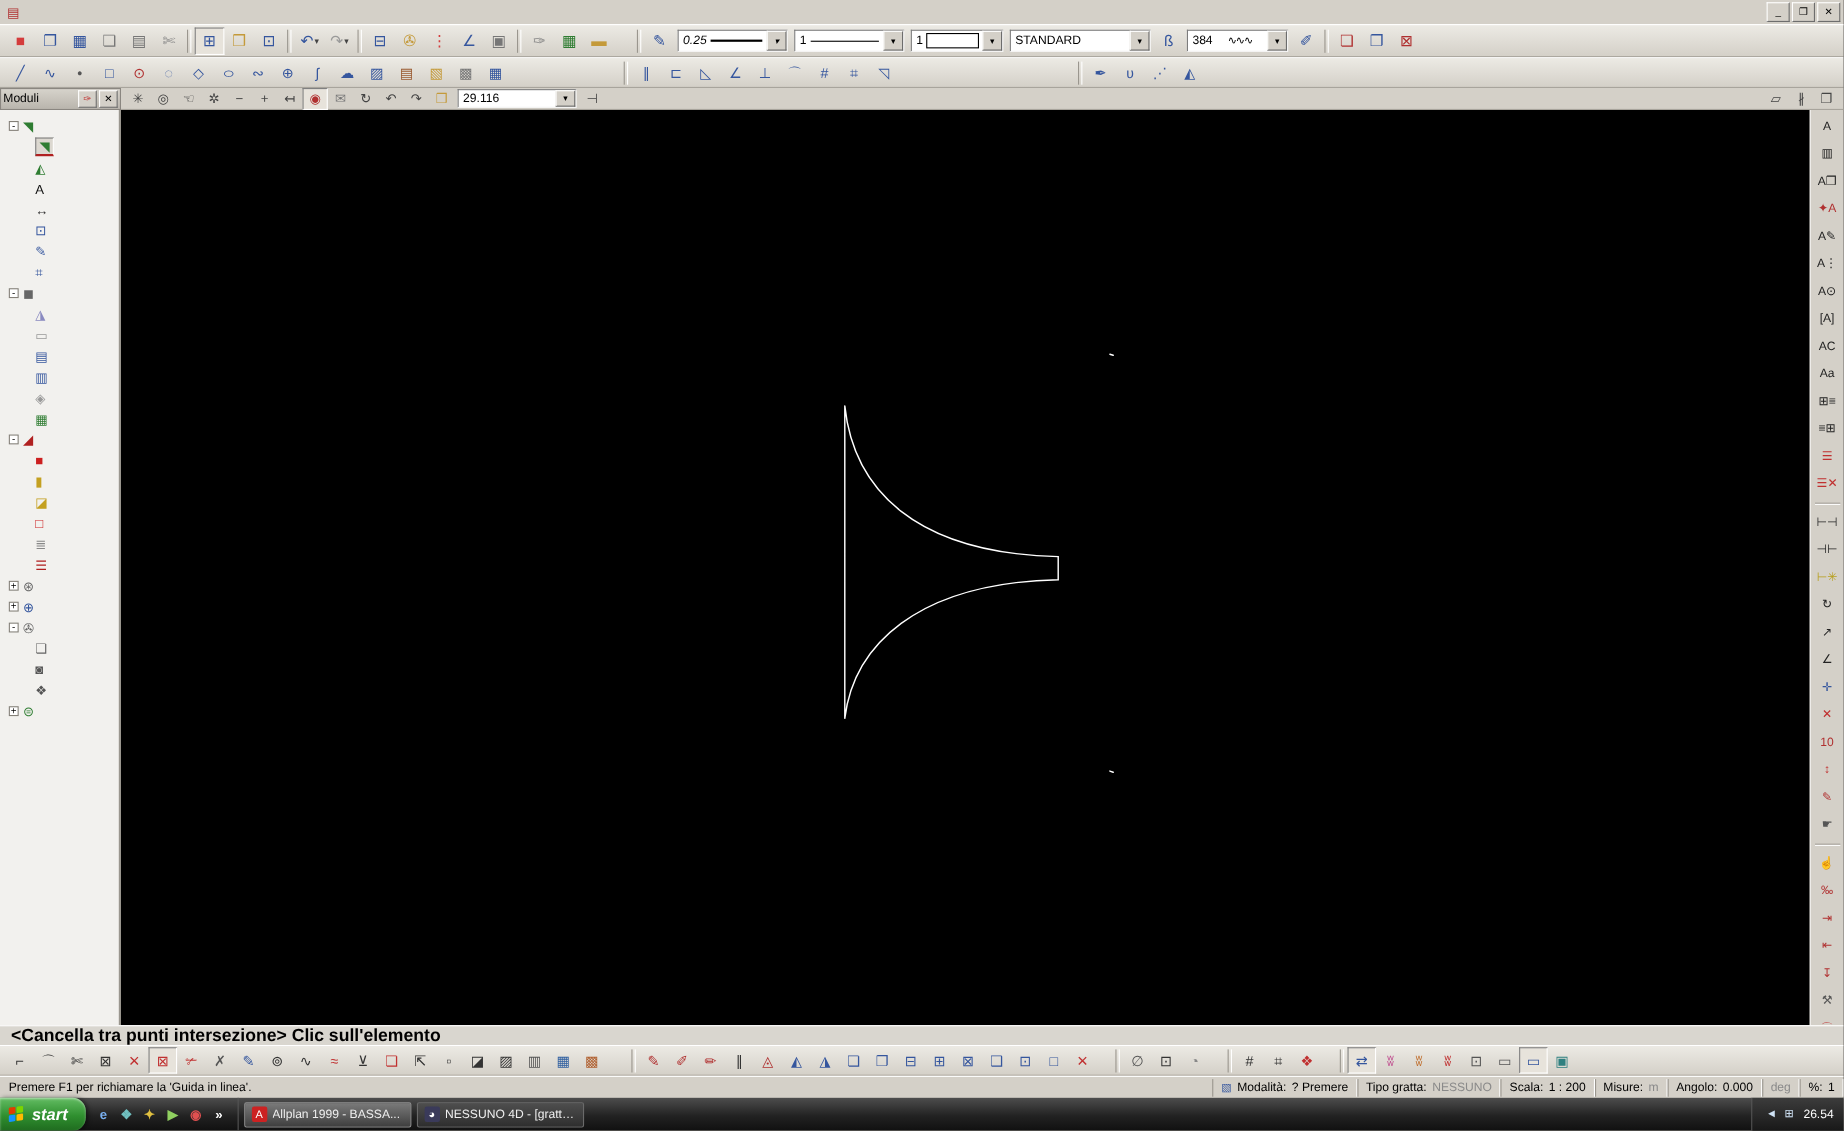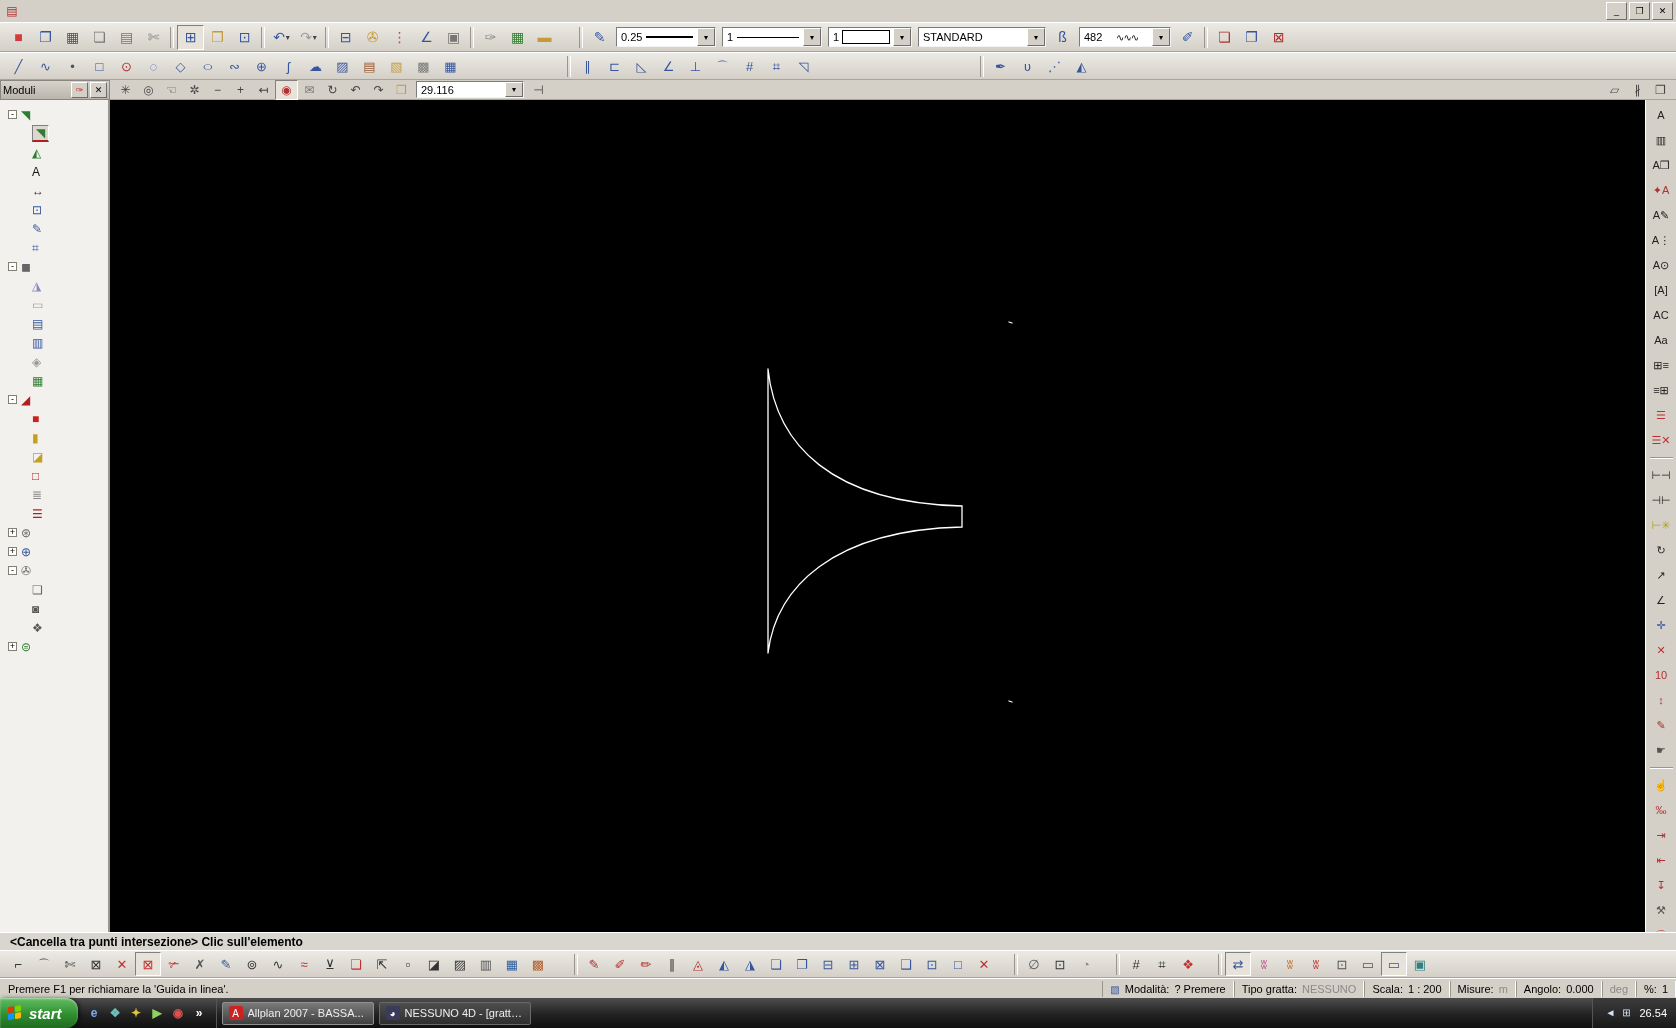--- a/index.html
+++ b/index.html
@@ -76,21 +76,21 @@
   #canvas svg{position:absolute;left:0;top:0;width:100%;height:100%;}
   #right-panel{width:31px;box-sizing:border-box;background:#d4d0c8;border-left:1px solid #ffffff;
                display:flex;flex-direction:column;align-items:center;padding-top:3px;}
   #right-panel .tbtn{width:27px;height:23px;}
   #right-panel .glyph{font-size:11px;white-space:nowrap;}
   .vsep{height:2px;width:23px;border-top:1px solid #9a968e;border-bottom:1px solid #ffffff;margin:4px 0;}
 
   
   #prompt{position:absolute;top:932px;left:0;right:0;height:18px;background:#d9d6cf;
           border-top:1px solid #ffffff;display:flex;align-items:center;padding:0 10px;
-          font-weight:bold;font-size:12px;}
+          font-weight:bold;font-size:16px;}
   #editbar{position:absolute;top:950px;left:0;right:0;height:28px;}
   #editbar .tbtn{width:24px;height:22px;}
   #editbar .glyph{font-size:13px;}
   #statusbar{position:absolute;top:978px;left:0;right:0;height:20px;background:#d4d0c8;
              border-top:1px solid #ffffff;display:flex;align-items:center;font-size:11px;}
   .sb-help{padding-left:8px;}
   .sb-fields{margin-left:auto;display:flex;align-items:center;height:16px;}
   .seg{display:flex;align-items:center;gap:5px;padding:0 7px;height:16px;
        border-left:1px solid #9a968e;border-right:1px solid #ffffff;}
   .sb-label{color:#000;}
@@ -211,21 +211,21 @@
         <span class="tbtn">
           <span class="glyph" style="color: rgb(196, 154, 58);">▬</span>
         </span>
         <span class="tgap" style="width: 18px;"></span>
       </div>
     <div style="display:flex;align-items:center;">
         <span class="tsep"></span>
         <span class="tbtn">
           <span class="glyph" style="color: rgb(53, 86, 158);">✎</span>
         </span>
-        <span class="combo" style="width: 100px;">
+        <span class="combo" style="width: 100px; font-style: italic;">
           <span class="combo-val">0.25</span>
           <span class="combo-line thick"></span>
           <span class="combo-btn">▾</span>
         </span>
         <span class="combo" style="width: 100px;">
           <span class="combo-val">1</span>
           <span class="combo-line"></span>
           <span class="combo-btn">▾</span>
         </span>
         <span class="combo" style="width: 84px;">
@@ -234,21 +234,21 @@
           <span class="combo-btn">▾</span>
         </span>
         <span class="combo" style="width: 128px;">
           <span class="combo-val">STANDARD</span>
           <span class="combo-btn">▾</span>
         </span>
         <span class="tbtn">
           <span class="glyph" style="color: rgb(53, 86, 158);">ß</span>
         </span>
         <span class="combo" style="width: 92px;">
-          <span class="combo-val">482</span>
+          <span class="combo-val">384</span>
           <span class="combo-wave">∿∿∿</span>
           <span class="combo-btn">▾</span>
         </span>
         <span class="tbtn">
           <span class="glyph" style="color: rgb(53, 86, 158);">✐</span>
         </span>
         <span class="tsep"></span>
         <span class="tbtn">
           <span class="glyph" style="color: rgb(176, 48, 48);">❏</span>
         </span>
@@ -865,21 +865,21 @@
         <span class="tbtn">
           <span class="glyph" style="color: rgb(224, 80, 80);">◉</span>
         </span>
         <span class="tbtn">
           <span class="glyph" style="color: rgb(255, 255, 255);">»</span>
         </span>
       </div>
     <div id="tasks">
         <span class="task task-active">
           <span class="task-icon" style="background: rgb(204, 34, 34);">A</span>
-          <span class="task-label">Allplan 2007 - BASSA...</span>
+          <span class="task-label">Allplan 1999 - BASSA...</span>
         </span>
         <span class="task">
           <span class="task-icon" style="background: rgb(58, 58, 90);">◕</span>
           <span class="task-label">NESSUNO 4D - [gratta ...</span>
         </span>
       </div>
     <div id="tray">
       <span style="display:flex;">
           <span class="tbtn">
             <span class="glyph">◄</span>

